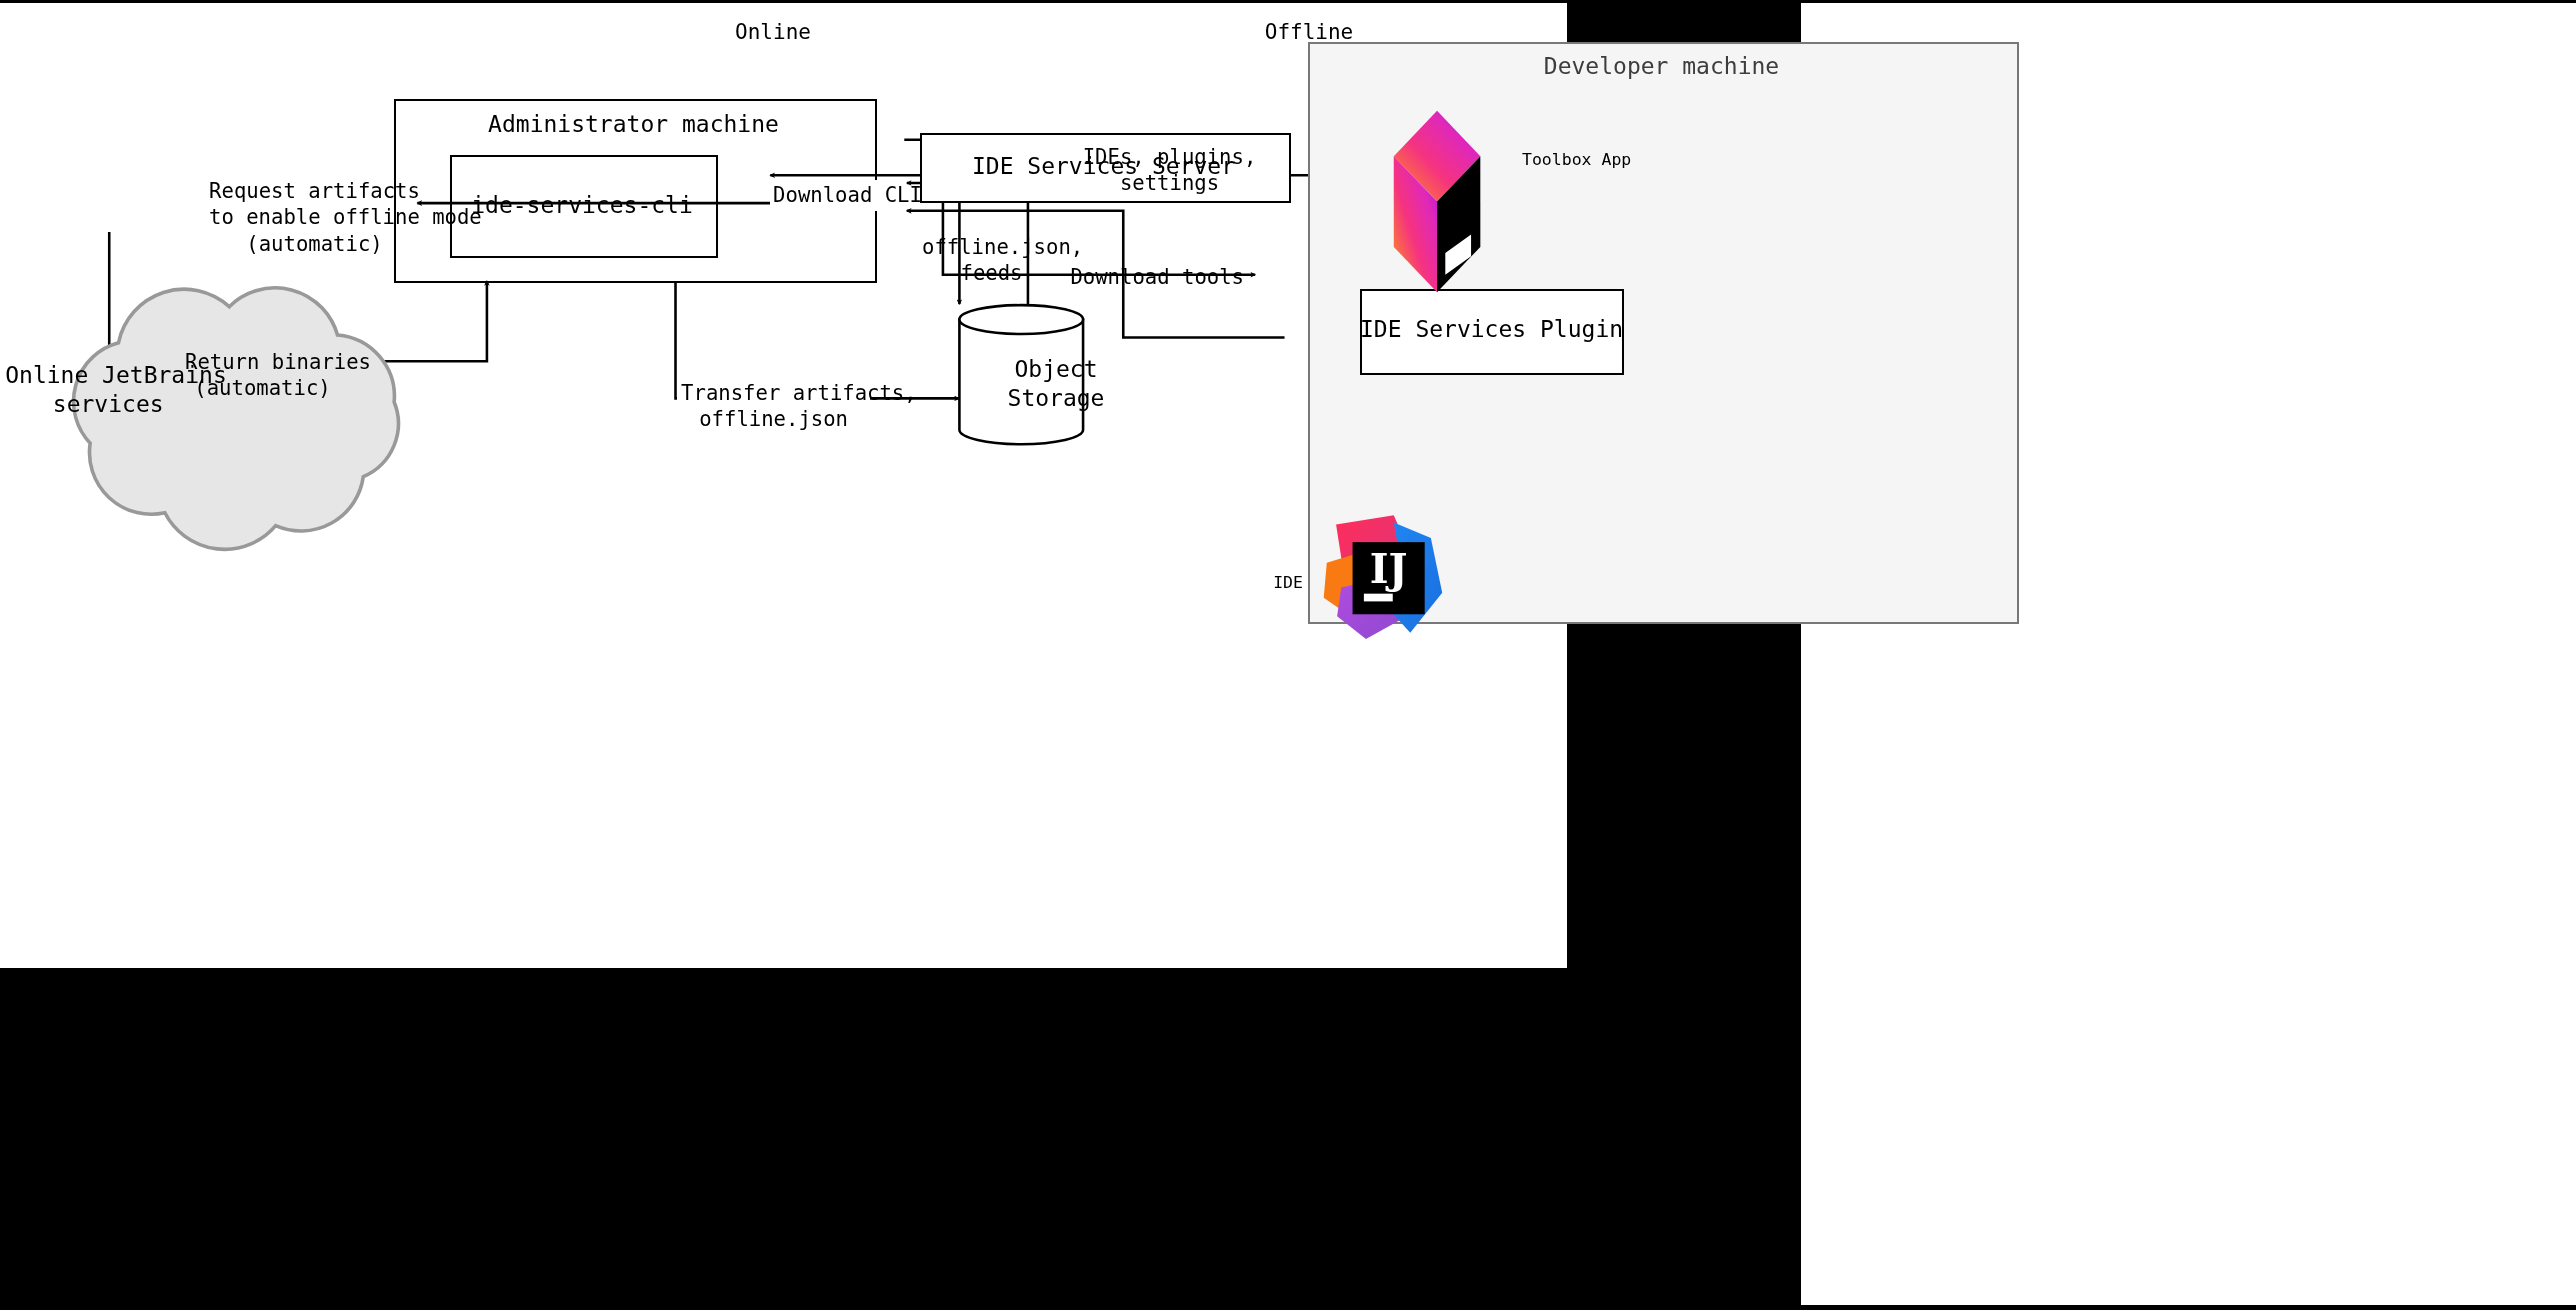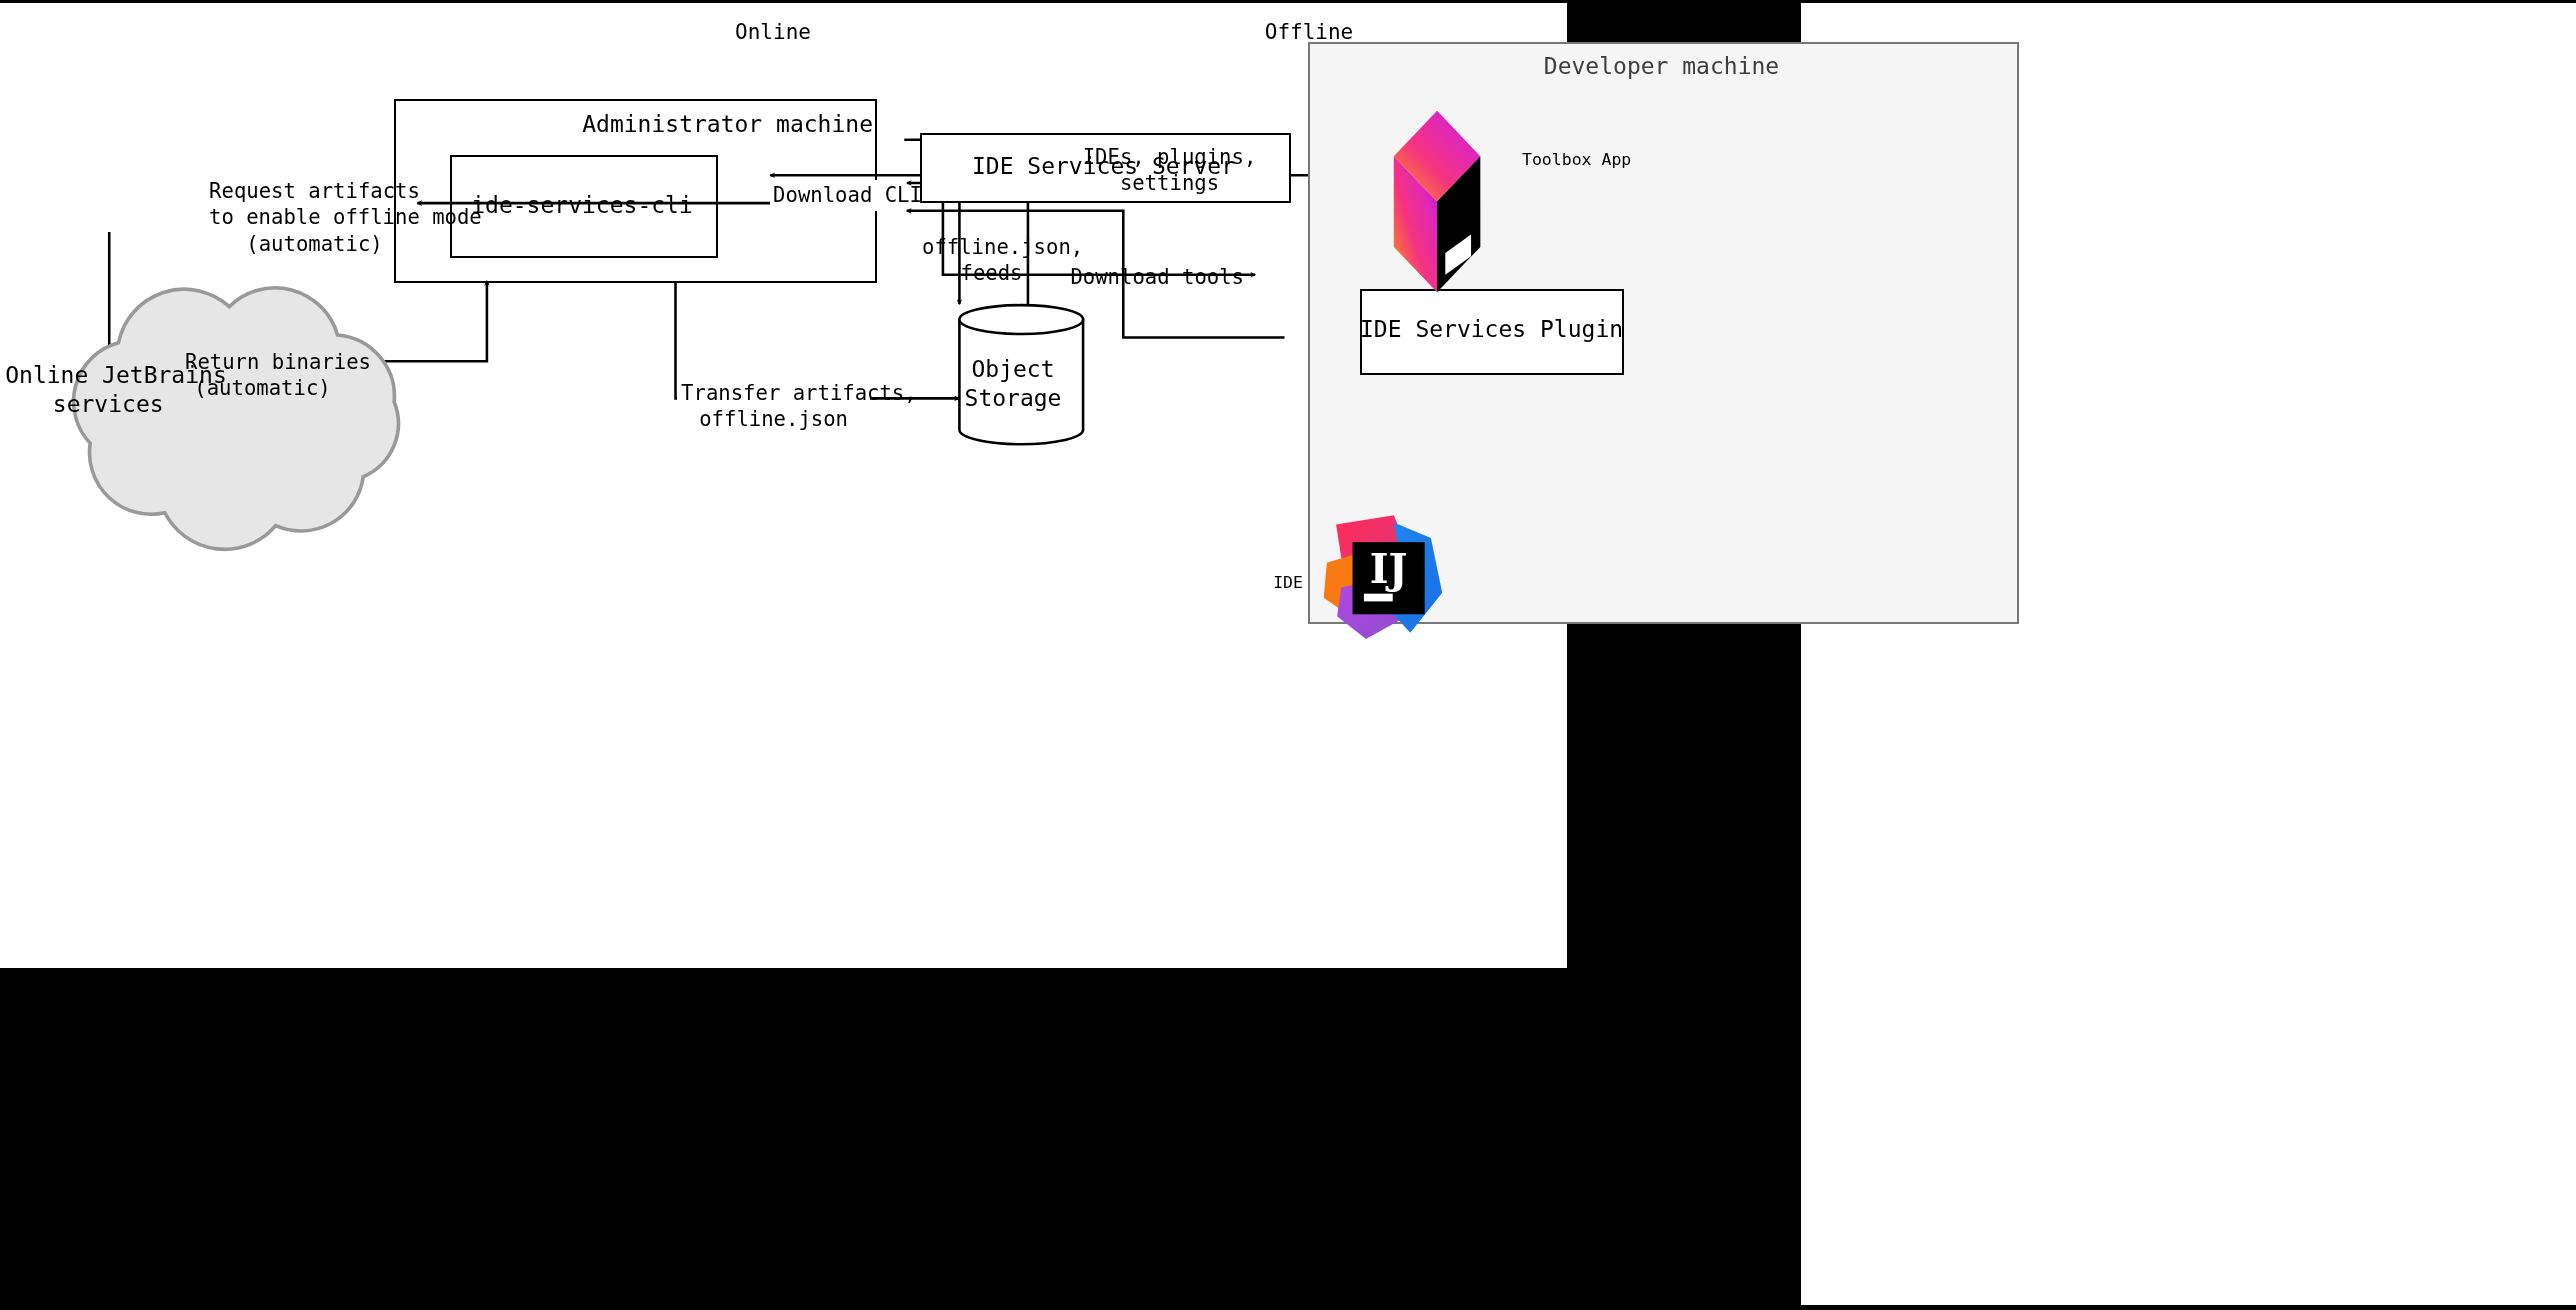--- a/index.html
+++ b/index.html
@@ -95,21 +95,21 @@
                a 112 112 0 0 1 -60 145
                a 122 122 0 0 1 -170 95
                a 130 130 0 0 1 -215 -25
                a 120 120 0 0 1 -145 -135 z" fill="#e6e6e6" stroke="#999999" stroke-width="7"></path>
     </g>
   </svg>
   <div class="lbl node-title" style="left:5.2px;top:361px;width:206px;">Online JetBrains
 services</div>
 
   <div class="boxline" style="left:394px;top:99px;width:479px;height:180px;"></div>
-  <div class="lbl box-title" style="left:394px;top:110px;width:479px;text-align:right;">Administrator machine</div>
+  <div class="lbl box-title" style="left:394px;top:110px;width:479px;">Administrator machine</div>
 
   <div class="boxline" style="left:450px;top:155px;width:264px;height:99px;"></div>
   <div class="lbl node-title" style="left:450px;top:191px;width:264px;">ide-services-cli</div>
 
   <div class="lbl edge-lbl" style="left:209px;top:178px;width:211px;">Request artifacts
 to enable offline mode
 (automatic)</div>
 
   <div class="lbl edge-lbl" style="left:185px;top:349px;width:155px;">Return binaries
 (automatic)</div>
@@ -124,21 +124,21 @@
 
   <div class="boxline-w" style="left:920px;top:133px;width:367px;height:66px;"></div>
   <div class="lbl node-title" style="left:920px;top:152px;width:367px;">IDE Services Server</div>
 
   <svg class="layer" style="left:0;top:0;" viewBox="0 0 6488 2544" width="3343" height="1311">
     <g transform="translate(1862,592)">
       <path d="M 0 28 L 0 242 A 120 28 0 0 0 240 242 L 240 28 Z" fill="#fff" stroke="#000" stroke-width="5"></path>
       <ellipse cx="120" cy="28" rx="120" ry="28" fill="#fff" stroke="#000" stroke-width="5"></ellipse>
     </g>
   </svg>
-  <div class="lbl node-title" style="left:959px;top:355px;width:108px;text-align:center;">Object
+  <div class="lbl node-title" style="left:1002px;top:355px;width:108px;text-align:center;">Object
 Storage</div>
 
   <div class="boxline-w" style="left:1360px;top:289px;width:260px;height:82px;"></div>
   <div class="lbl node-title" style="left:1360px;top:315px;width:260px;">IDE Services Plugin</div>
 
   <svg class="layer" style="left:0;top:0;" viewBox="0 0 6488 2544" width="3343" height="1311">
     <g transform="translate(2705,215)">
 
       <path d="M 0 88 L 84 0 L 168 88 L 84 176 Z" fill="url(#tbGrad)"></path>
 

